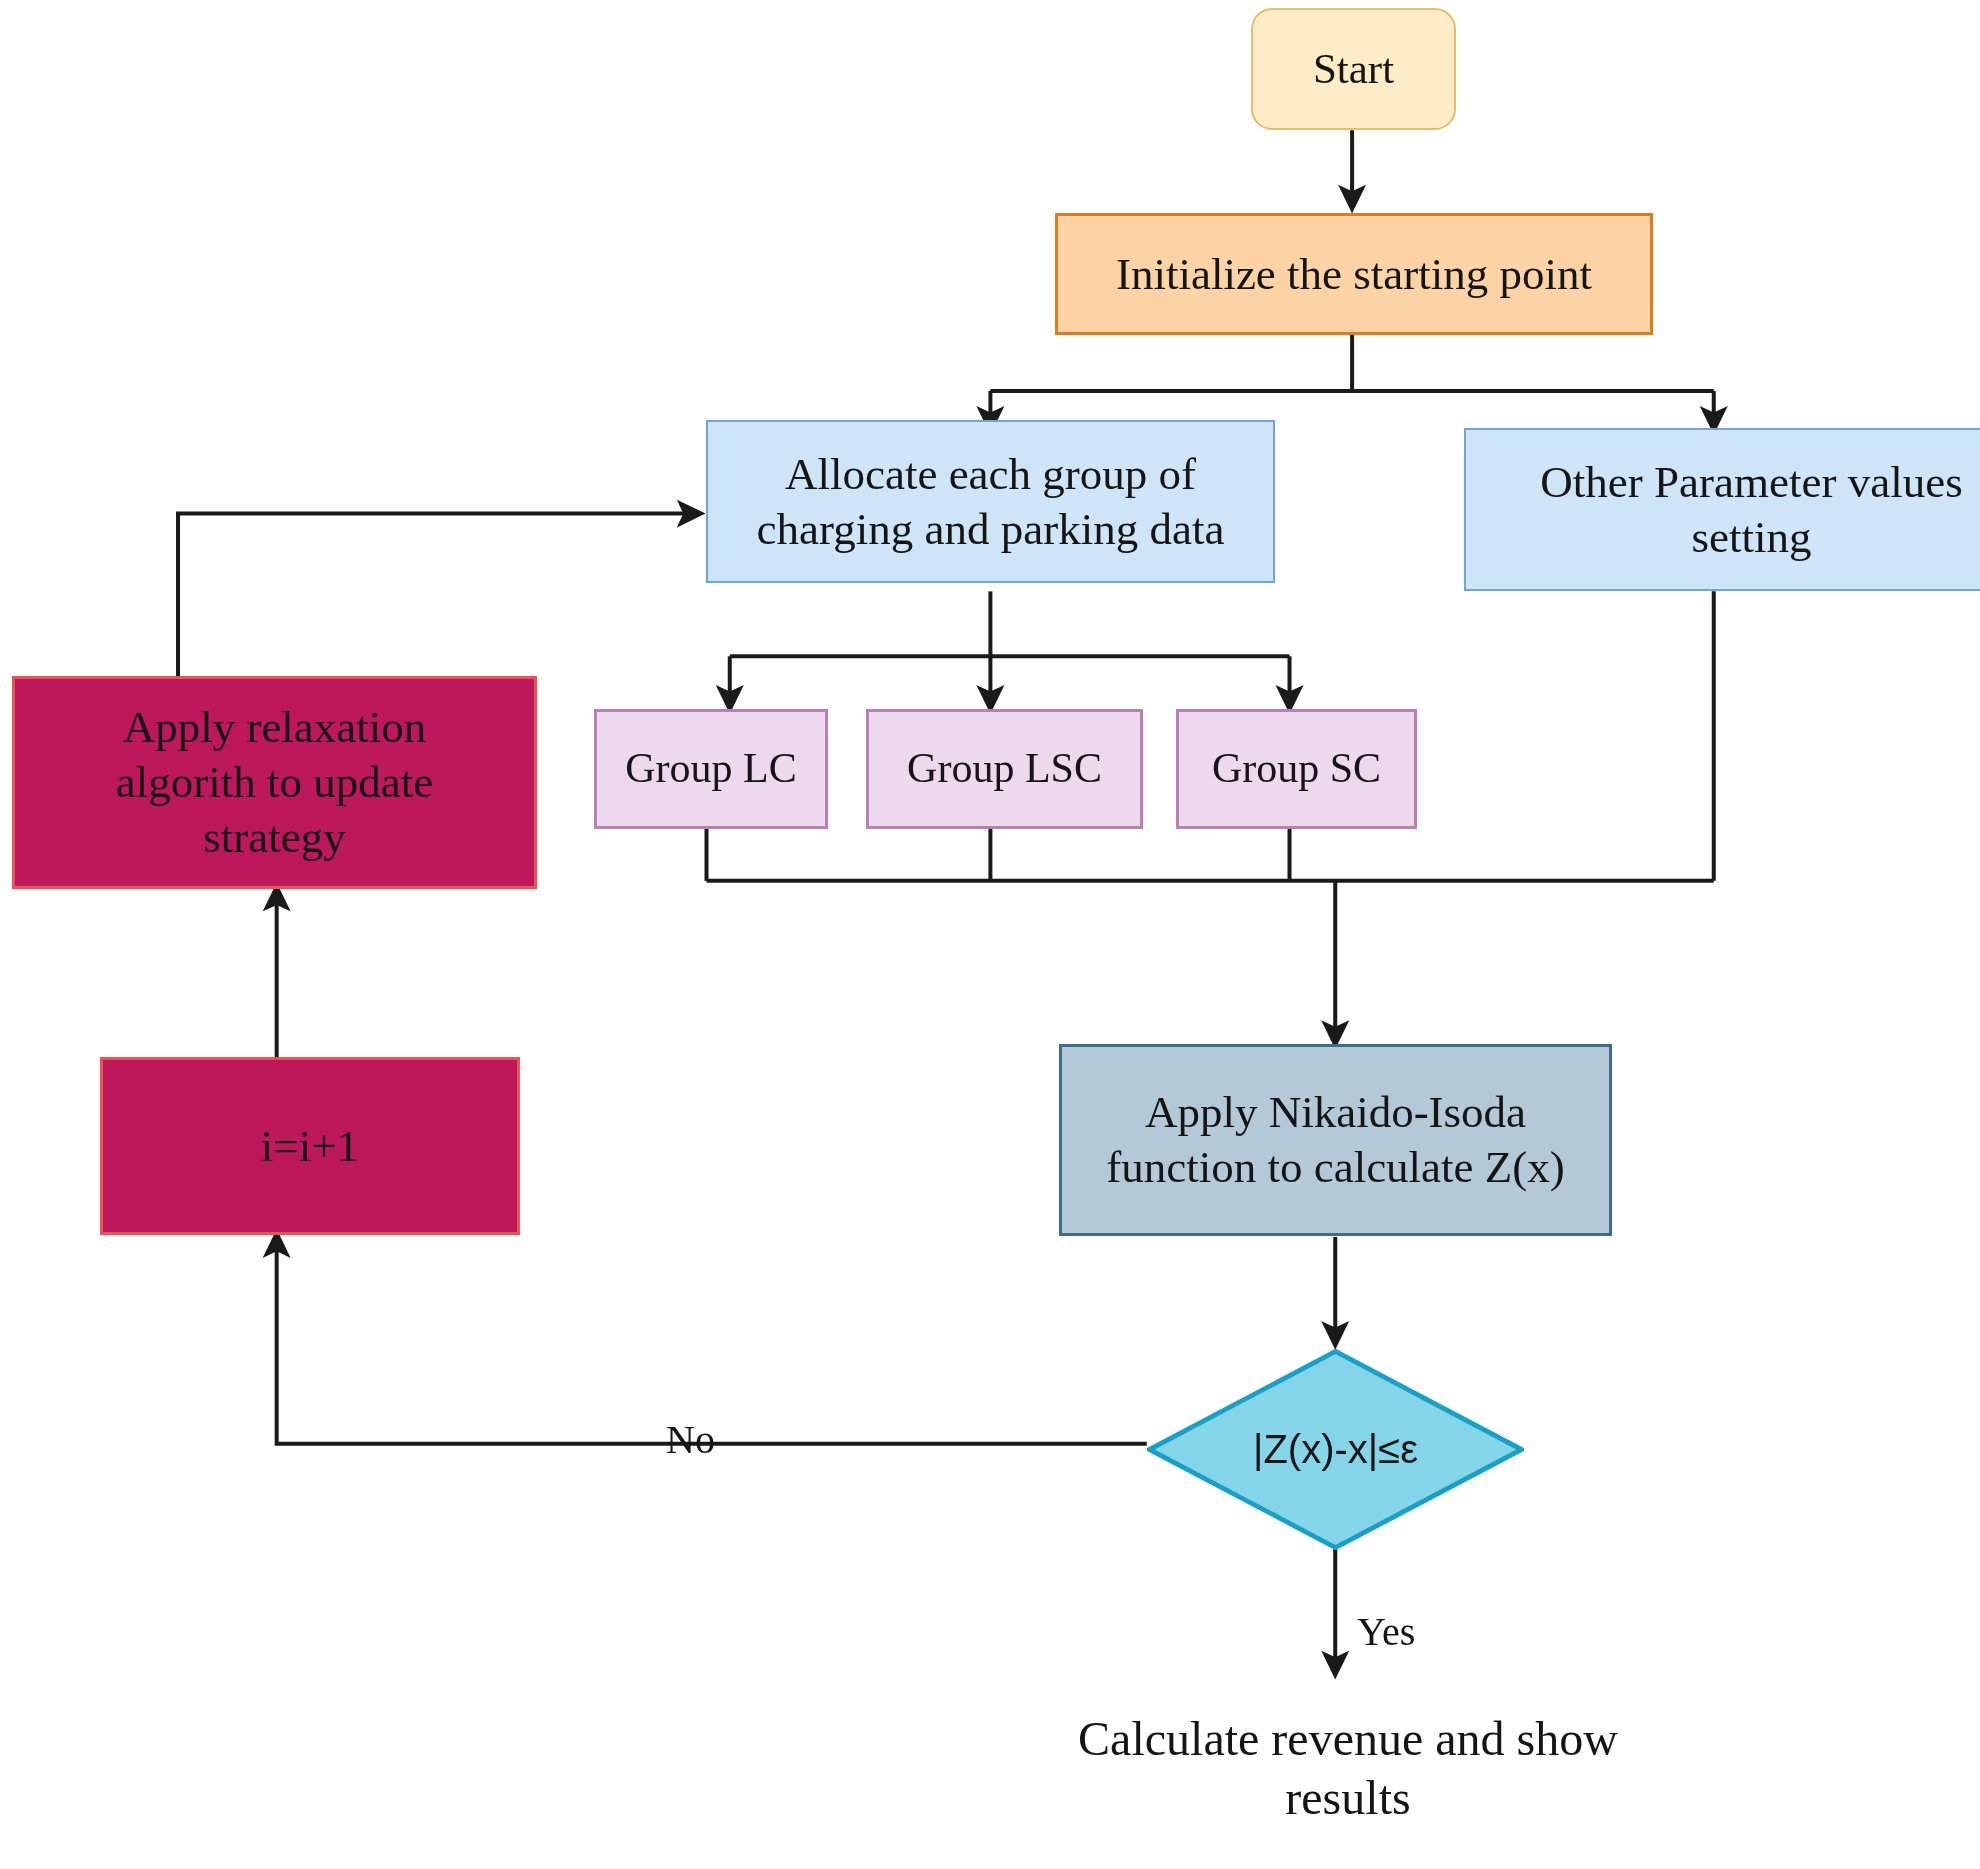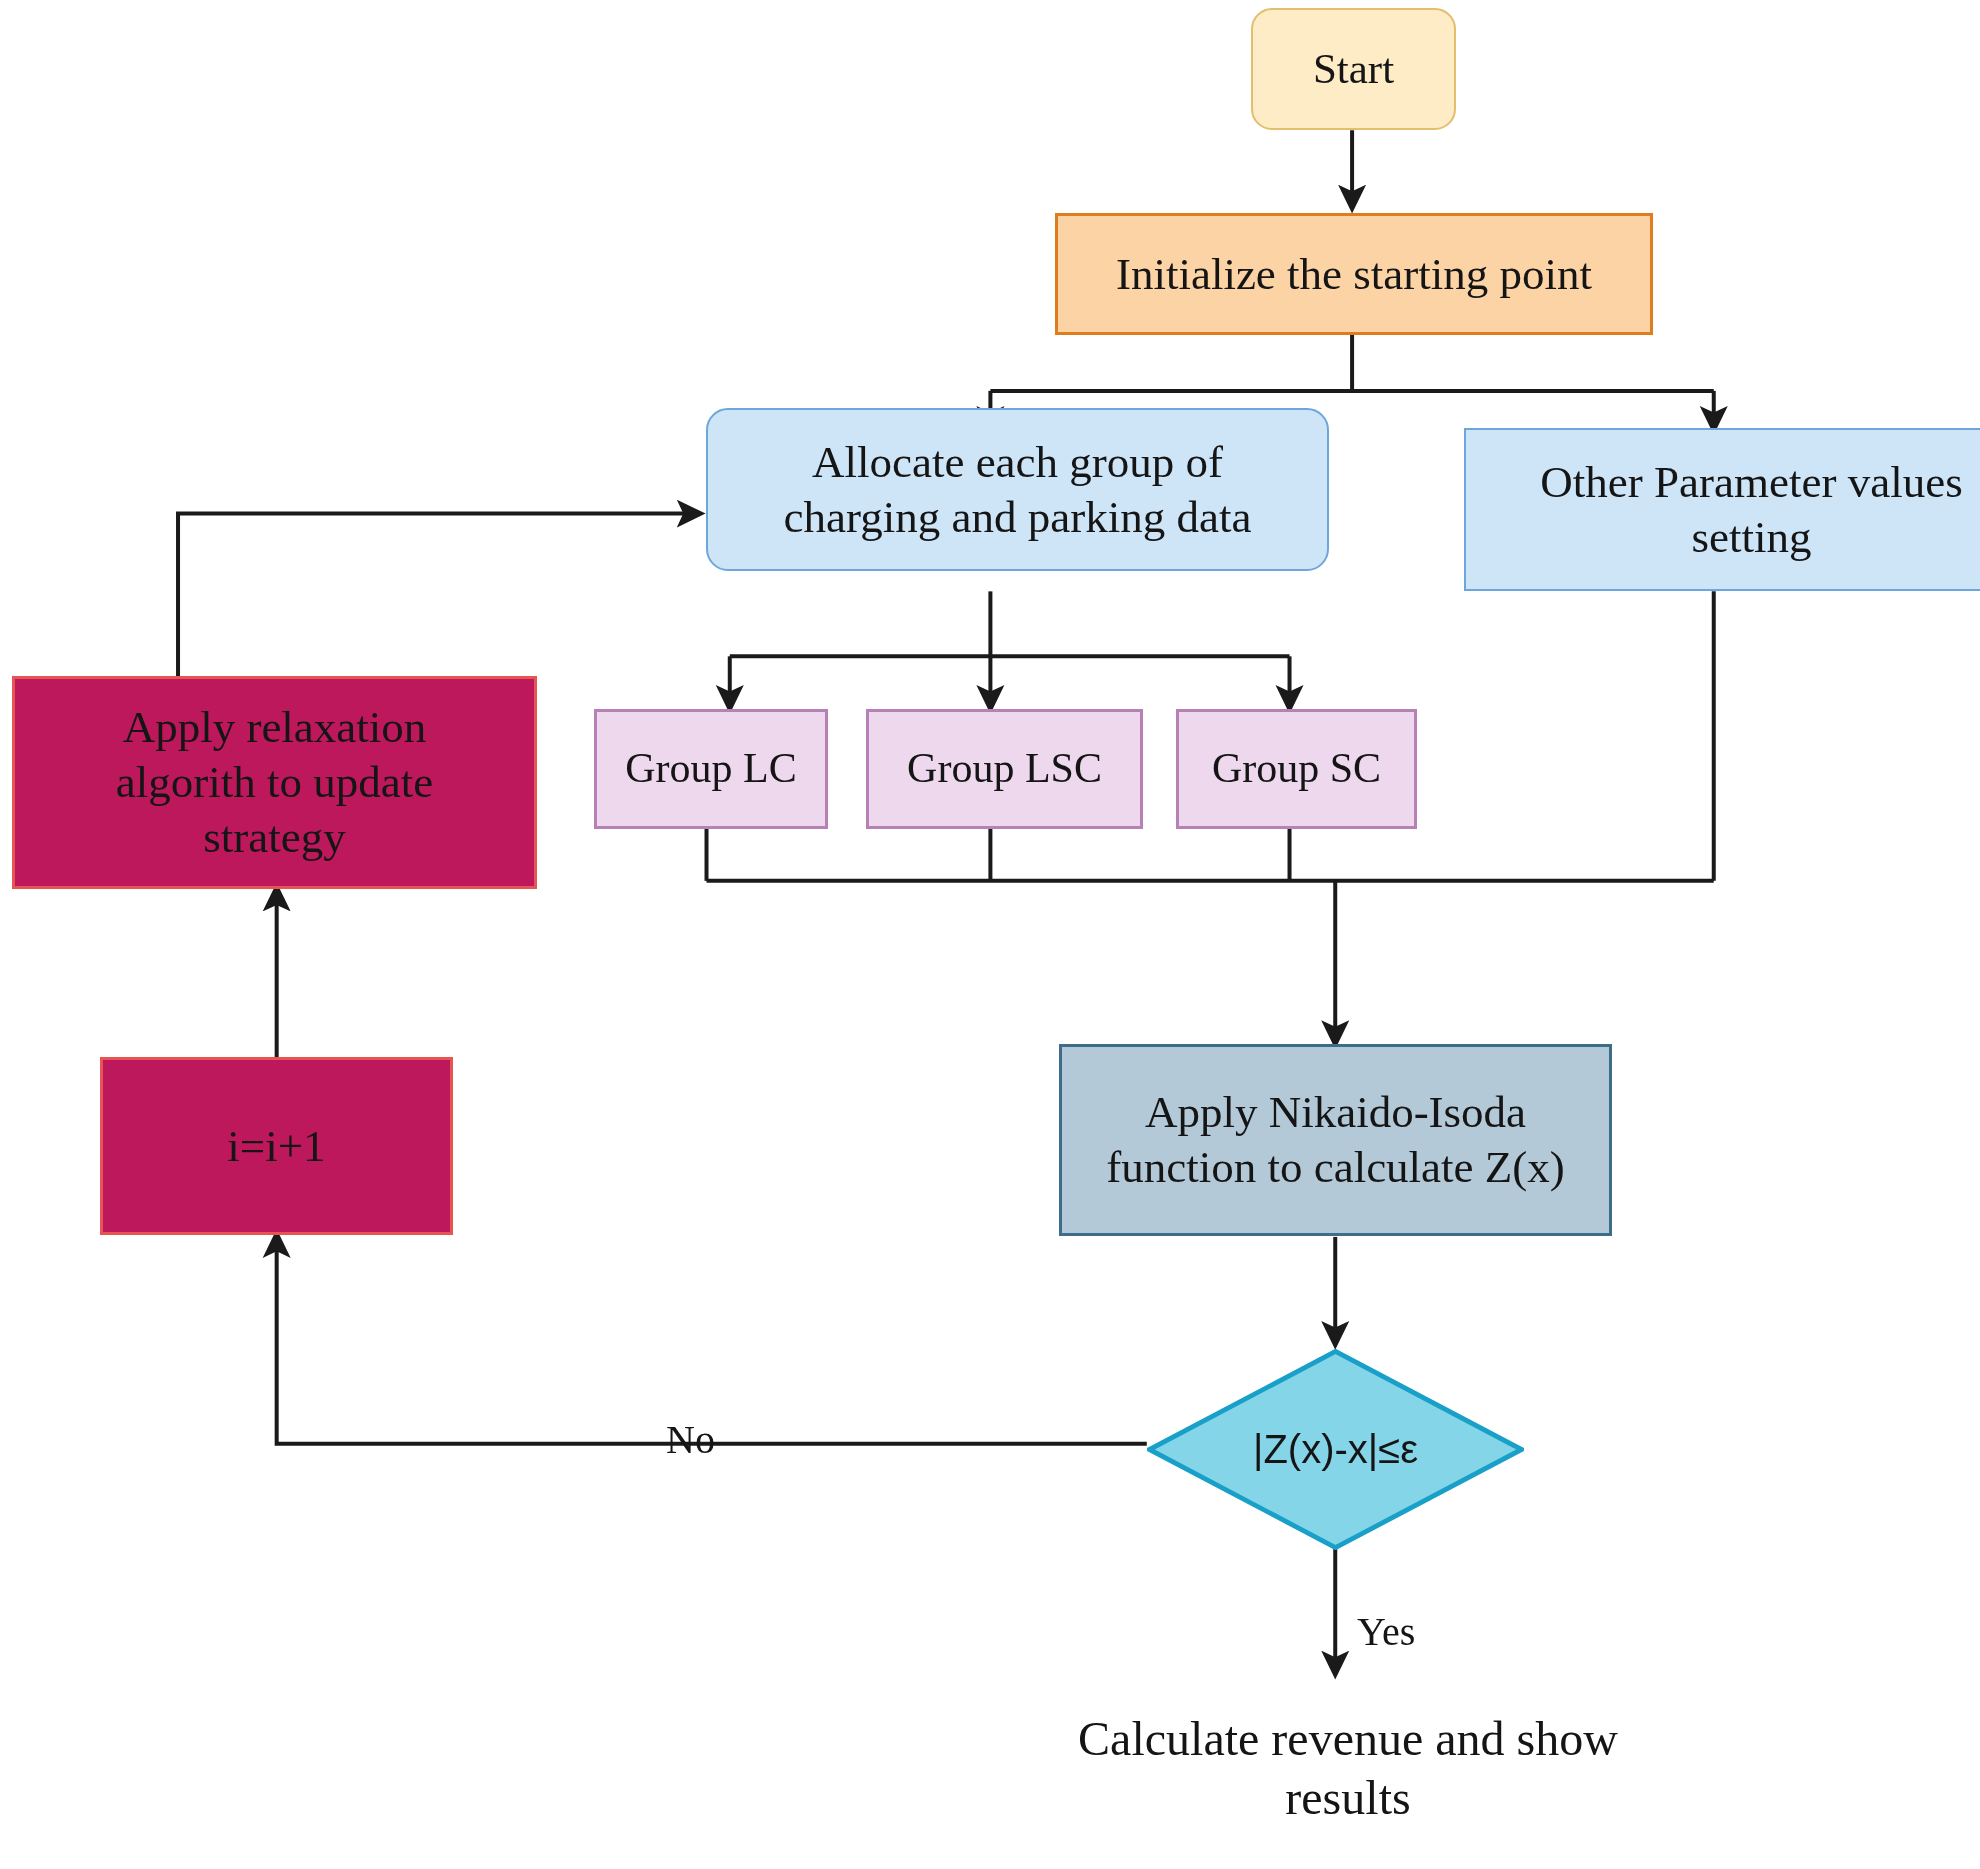--- a/index.html
+++ b/index.html
@@ -168,21 +168,21 @@
   </svg>
 
   <div class="node n-start" style="left:1251px; top:8px; width:205px; height:122px;">
     <span class="txt">Start</span>
   </div>
 
   <div class="node n-init" style="left:1055px; top:213px; width:598px; height:122px;">
     <span class="txt">Initialize the starting point</span>
   </div>
 
-  <div class="node n-blue" style="left:706px; top:408px; width:623px; height:163px;border-radius:22px;">
+  <div class="node n-blue" style="left:706px; top:420px; width:569px; height:163px;">
     <span class="txt">Allocate each group of
 charging and parking data</span>
   </div>
 
   <div class="node n-blue" style="left:1464px; top:428px; width:575px; height:163px;">
     <span class="txt">Other Parameter values
 setting</span>
   </div>
 
   <div class="node n-purple" style="left:594px; top:709px; width:234px; height:120px;">
@@ -196,21 +196,21 @@
   <div class="node n-purple" style="left:1176px; top:709px; width:241px; height:120px;">
     <span class="txt">Group SC</span>
   </div>
 
   <div class="node n-pink" style="left:12px; top:676px; width:525px; height:213px;">
     <span class="txt">Apply relaxation
 algorith to update
 strategy</span>
   </div>
 
-  <div class="node n-pink" style="left:100px; top:1057px; width:353px; height:178px;">
+  <div class="node n-pink" style="left:100px; top:1057px; width:420px; height:178px;">
     <span class="txt">i=i+1</span>
   </div>
 
   <div class="node n-slate" style="left:1059px; top:1044px; width:553px; height:192px;">
     <span class="txt">Apply Nikaido-Isoda
 function to calculate Z(x)</span>
   </div>
 
   <div class="node n-diamond" style="left:1147px; top:1349px; width:377px; height:201px;">
     <svg class="dshape" viewBox="0 0 470 250" preserveAspectRatio="none">

